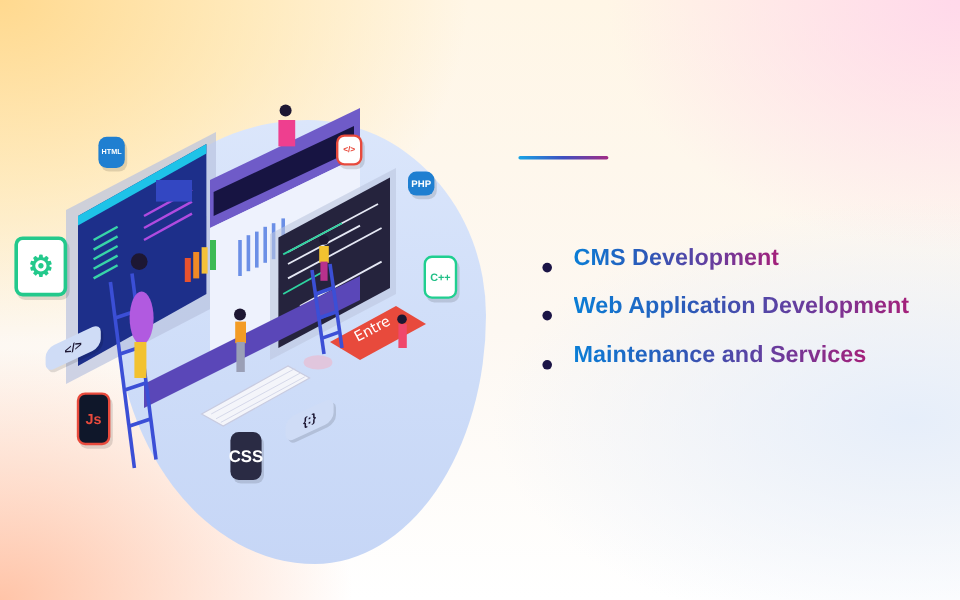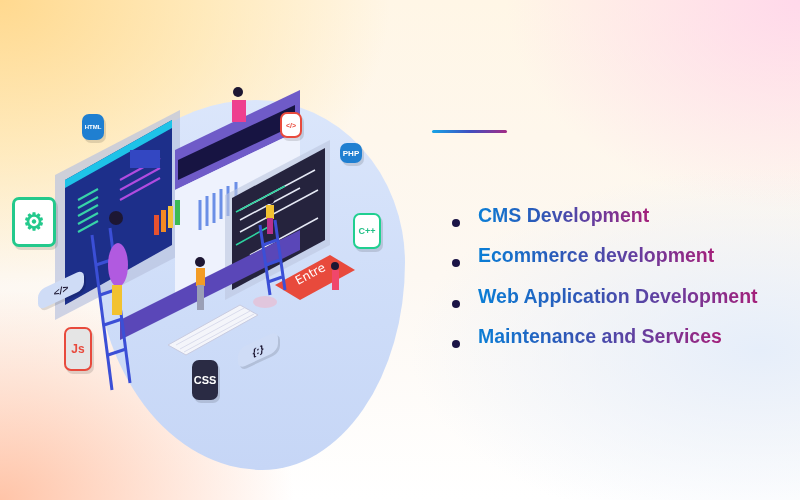--- a/index.html
+++ b/index.html
@@ -118,38 +118,34 @@
   <rect x="332" y="270" width="7" height="20" fill="#f0476b"></rect>
     <circle cx="335" cy="266" r="4" fill="#1d1733"></circle>
 </svg>
 
 <div class="badge" style="left:82px;top:114px;width:22px;height:26px;background:#1f7fd1;color:#fff;font-size:6px;">HTML</div>
 <div class="badge" style="left:280px;top:112px;width:18px;height:22px;background:#fff;color:#e84a3c;font-size:7px;border:2px solid #e84a3c;">&lt;/&gt;</div>
 <div class="badge" style="left:340px;top:143px;width:22px;height:20px;background:#1f7fd1;color:#fff;font-size:8px;">PHP</div>
 <div class="badge" style="left:353px;top:213px;width:24px;height:32px;background:#fff;color:#20bf86;font-size:9px;border:2px solid #20cf90;">C++</div>
 <div class="badge" style="left:12px;top:197px;width:38px;height:44px;background:#fff;color:#23c98c;font-size:24px;border:3px solid #23c98c;">⚙</div>
 <div class="badge" style="left:38px;top:280px;width:46px;height:20px;background:#cfdcf6;color:#1d1733;font-size:10px;transform:skewY(-25deg);">&lt;/&gt;</div>
-<div class="badge" style="left:64px;top:327px;width:24px;height:40px;background:#e5e5e5;color:#e84a3c;font-size:12px;border:2px solid #e84a3c;">Js</div>
-<div class="badge" style="left:192px;top:360px;width:26px;height:40px;background:#2a2b44;color:#fff;font-size:11px;">CSS</div>
+<div class="badge" style="left:64px;top:327px;width:24px;height:40px;background:#0f172a;color:#e84a3c;font-size:12px;border:2px solid #e84a3c;">Js</div>
+<div class="badge" style="left:192px;top:360px;width:26px;height:40px;background:#2a2b44;color:#fff;font-size:14px;">CSS</div>
 <div class="badge" style="left:238px;top:340px;width:40px;height:20px;background:#cfdcf6;color:#1d1733;font-size:10px;transform:skewY(-25deg);">{:}</div>
 
 <div class="right">
   <div class="underline"></div>
 </div>
 
 <ul class="list">
   <li>
       <span class="bullet"></span>
       <span class="item-text">CMS Development</span>
     </li>
   <li>
       <span class="bullet"></span>
-      <span class="item-text">Ecommerce development</span>
-    </li>
-  <li>
-      <span class="bullet"></span>
       <span class="item-text">Web Application Development</span>
     </li>
   <li>
       <span class="bullet"></span>
       <span class="item-text">Maintenance and Services</span>
     </li>
 </ul>
 
 </body></html>

